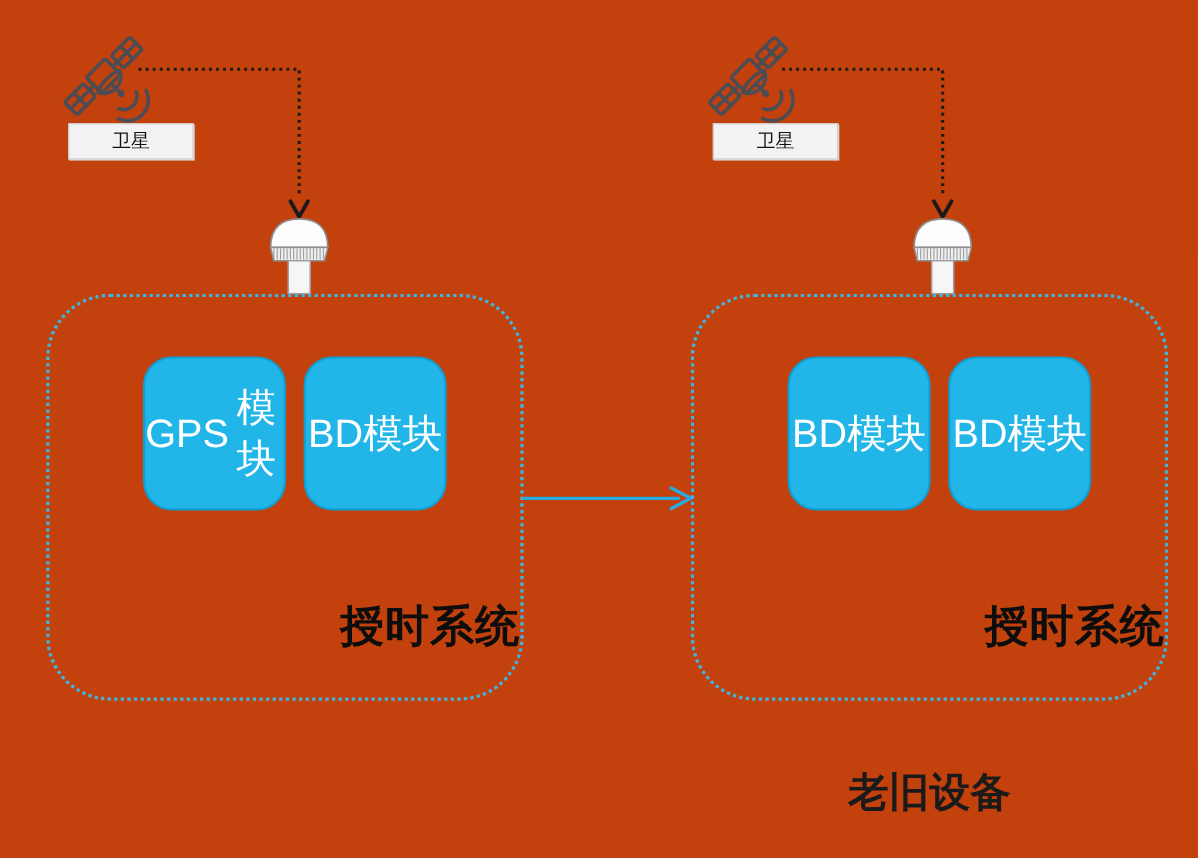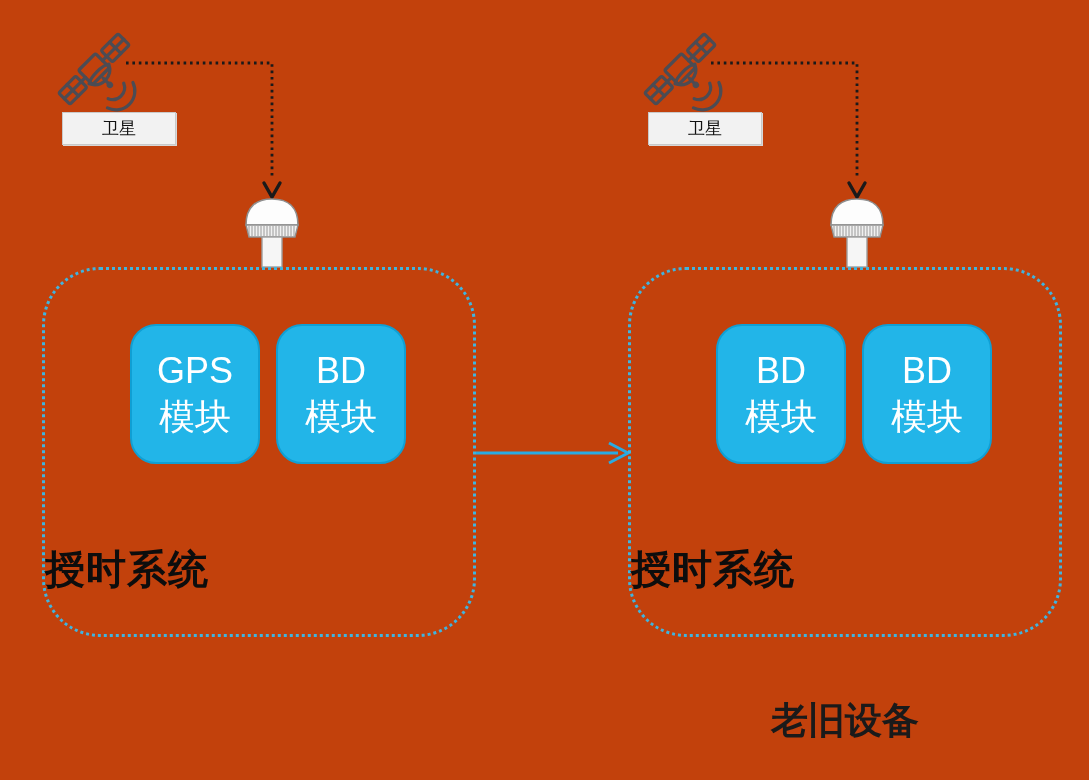--- a/index.html
+++ b/index.html
@@ -42,32 +42,32 @@
   }
   
   .module{
     position:absolute;
     width:130px;height:140px;
     top:54px;
     background:var(--module-fill);
     border:2px solid var(--module-border);
     border-radius:26px;
     color:#ffffff;
-    display:flex;flex-direction:column;
+    display:flex;flex-direction:row;
     align-items:center;justify-content:center;
     font-size:36px;line-height:1.28;
     text-align:center;
   }
   .module .m-line{display:block;}
   .module.pos-a{left:85px;}
   .module.pos-b{left:231px;}
   .system-label{
     position:absolute;left:0;width:100%;
     top:272px;
-    text-align:left;
+    text-align:right;
     font-size:40px;font-weight:700;color:#0d0d0d;
     letter-spacing:1px;
   }
   .device-label{
     width:434px;text-align:center;
     font-size:36px;color:var(--text);
   }
   .device-label.bold{font-weight:700;font-size:37px;}
   svg{display:block;}
 </style>

